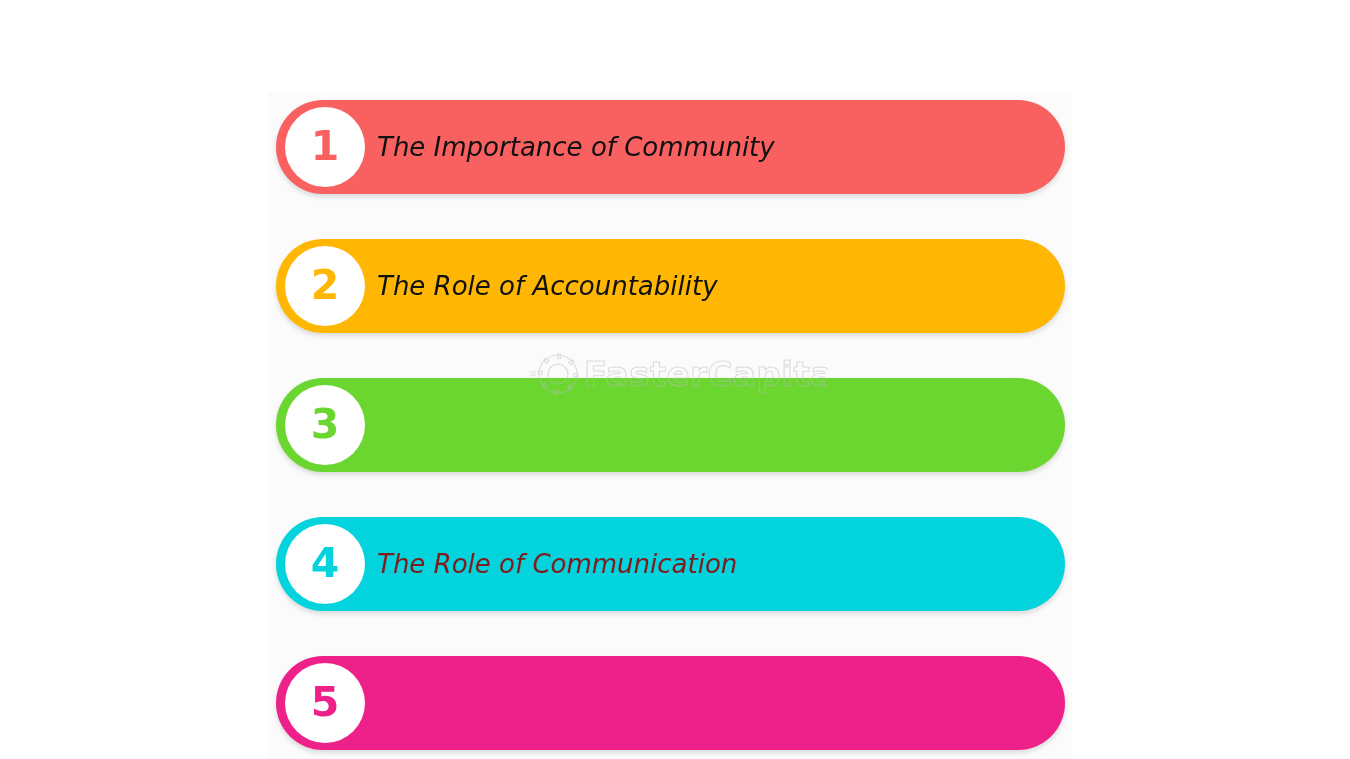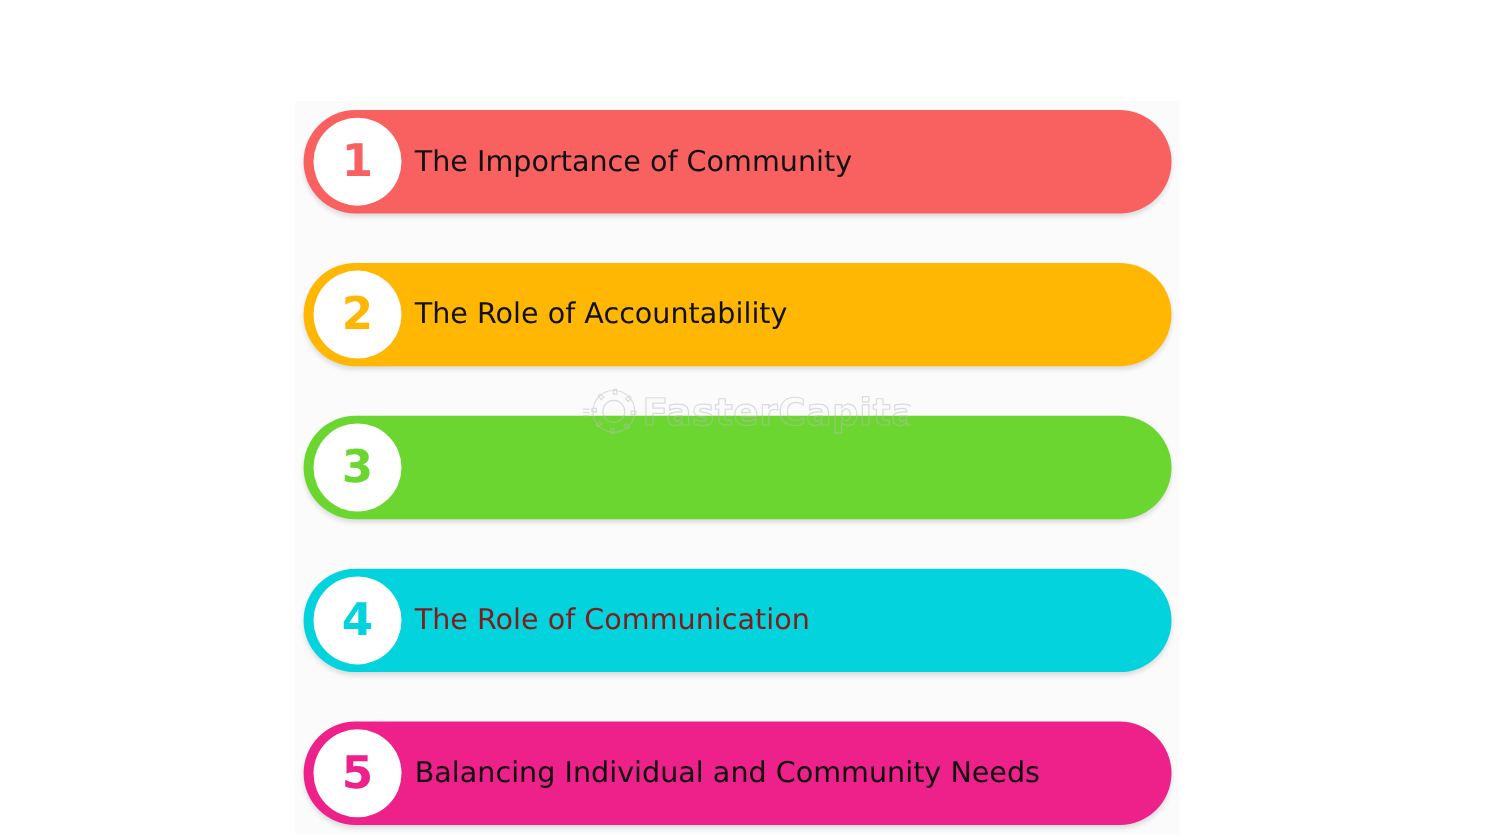--- a/index.html
+++ b/index.html
@@ -110,20 +110,21 @@
     left: 101px;
     top: 0;
     height: 94px;
     display: flex;
     align-items: center;
     font-size: 26px;
     line-height: 32px;
     color: #111111;
     white-space: nowrap;
     font-family: "DejaVu Sans", "Liberation Sans", sans-serif;
+    font-style: italic;
   }
 
   
   #watermark {
     position: absolute;
     left: 528px;
     top: 352px;
     width: 300px;
     height: 44px;
     pointer-events: none;
@@ -179,21 +180,20 @@
         <span class="badge-num" style="color: rgb(3, 211, 221);">4</span>
       </div>
       <div class="step-label" style="color: #7f1d1d;">The Role of Communication</div>
     </div>
 
     <div class="step step-5">
       <div class="pill" style="background: rgb(238, 32, 137);"></div>
       <div class="badge" style="background: rgb(255, 255, 255);">
         <span class="badge-num" style="color: rgb(238, 32, 137);">5</span>
       </div>
-      <div class="step-label" style="color: rgb(17, 17, 17);">Balancing Individual and Community Needs</div>
     </div>
 
   </div>
 
   <div id="watermark">
     <svg width="300" height="44" viewBox="0 0 300 44" xmlns="http://www.w3.org/2000/svg">
       <g fill="none" stroke="#b9bcc0" stroke-width="1.1">
         <circle cx="30" cy="22" r="19"></circle>
         <circle cx="30" cy="22" r="10"></circle>
         <path d="M30 2 l2.4 0 0.5 4.2 -3.4 0 z"></path>

